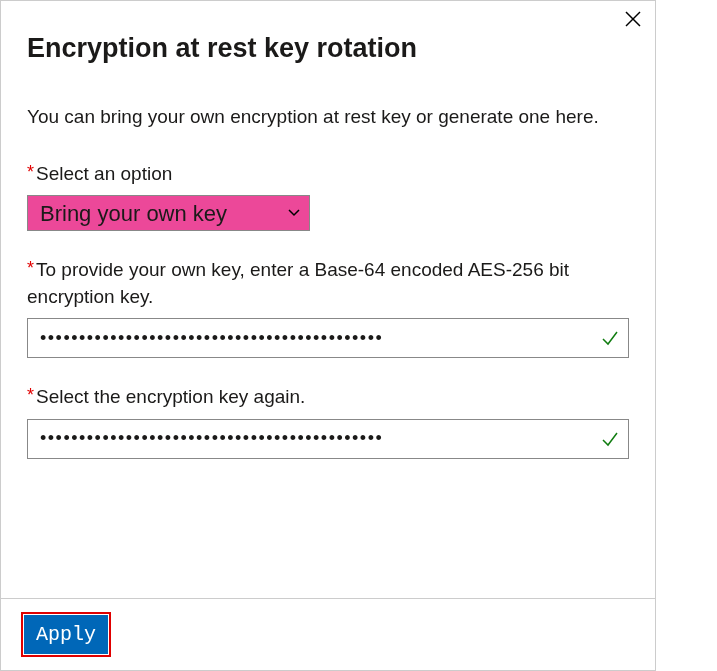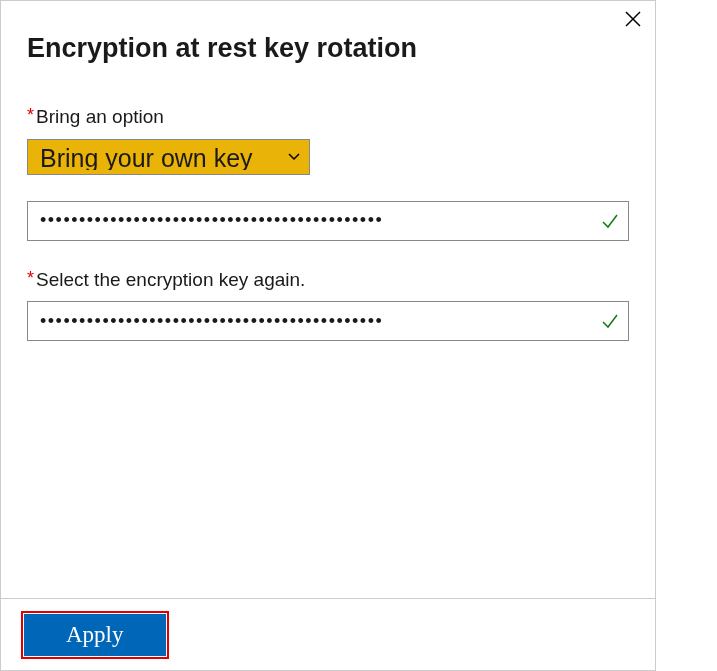--- a/index.html
+++ b/index.html
@@ -69,22 +69,22 @@
       margin-bottom: 8px;
     }
     .select-wrap {
       position: relative;
       width: 283px;
     }
     .select-box {
       width: 100%;
       height: 36px;
       border: 1px solid #888;
-      background: #eab308;
-      font-size: 25px;
+      background: #ec4899;
+      font-size: 22px;
       padding: 4px 30px 4px 12px;
       font-family: inherit;
       color: #1b1a19;
       appearance: none;
       -webkit-appearance: none;
       cursor: pointer;
     }
     .select-chevron {
       position: absolute;
       right: 10px;
@@ -126,59 +126,63 @@
     }
     .apply-outline {
       border: 2px solid #e00000;
       padding: 1px;
       display: inline-block;
     }
     .apply-btn {
       background: #0067b8;
       color: #fff;
       border: none;
-      font-size: 23px;
-      font-family: Liberation Serif, serif;
-      padding: 8px 42px;
+      font-size: 20px;
+      font-family: Liberation Mono, monospace;
+      padding: 8px 12px;
       cursor: pointer;
       display: block;
     }
   </style>
 </head>
 <body>
 
 <div class="panel">
 
   <div class="close-btn">
     <svg viewBox="0 0 16 16">
       <line x1="1" y1="1" x2="15" y2="15" stroke="#000" stroke-width="1.5"></line>
       <line x1="15" y1="1" x2="1" y2="15" stroke="#000" stroke-width="1.5"></line>
     </svg>
   </div>
 
   <div class="content">
 
     <h1 class="title">Encryption at rest key rotation</h1>
 
+    <p class="description">You can bring your own encryption at rest key or generate one here.</p>
 
     <div class="field-group">
       <label class="field-label">
-        <span class="req-star">*</span><span>Bring an option</span>
+        <span class="req-star">*</span><span>Select an option</span>
       </label>
       <div class="select-wrap">
         <select class="select-box">
           <option>Bring your own key</option>
         </select>
         <svg class="select-chevron" width="12" height="8" viewBox="0 0 12 8">
           <polyline points="1,1 6,6 11,1" fill="none" stroke="#000" stroke-width="1.5"></polyline>
         </svg>
       </div>
     </div>
 
     <div class="field-group">
+      <label class="field-label">
+        <span class="req-star">*</span><span>To provide your own key, enter a Base-64 encoded AES-256 bit encryption key.</span>
+      </label>
       <div class="input-wrap">
         <input type="text" class="text-input" value="••••••••••••••••••••••••••••••••••••••••••••" style="">
         <svg class="valid-check" width="18" height="18" viewBox="0 0 18 18">
           <polyline points="2,10 7,15 16,3" fill="none" stroke="#107c10" stroke-width="1.5"></polyline>
         </svg>
       </div>
     </div>
 
     <div class="field-group">
       <label class="field-label">

